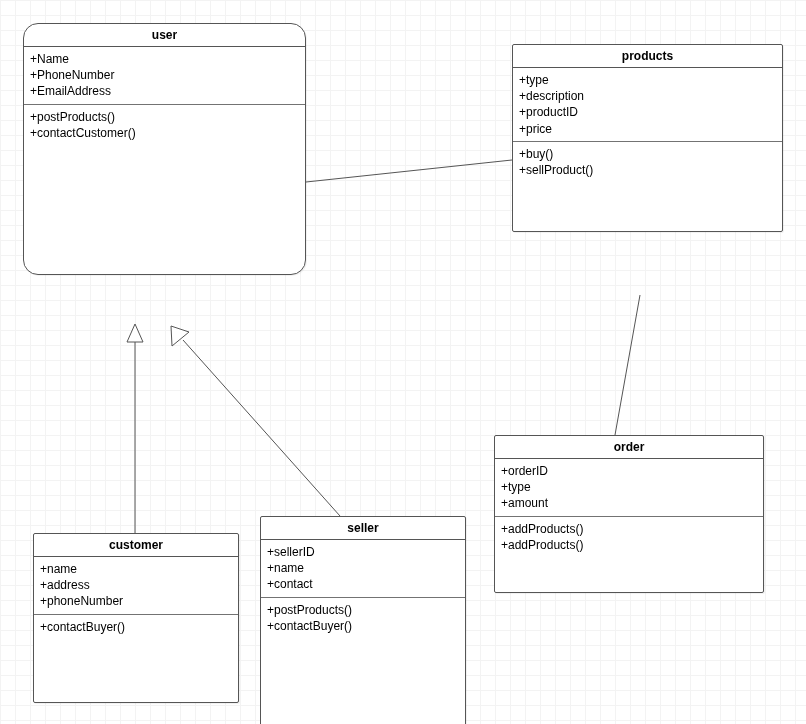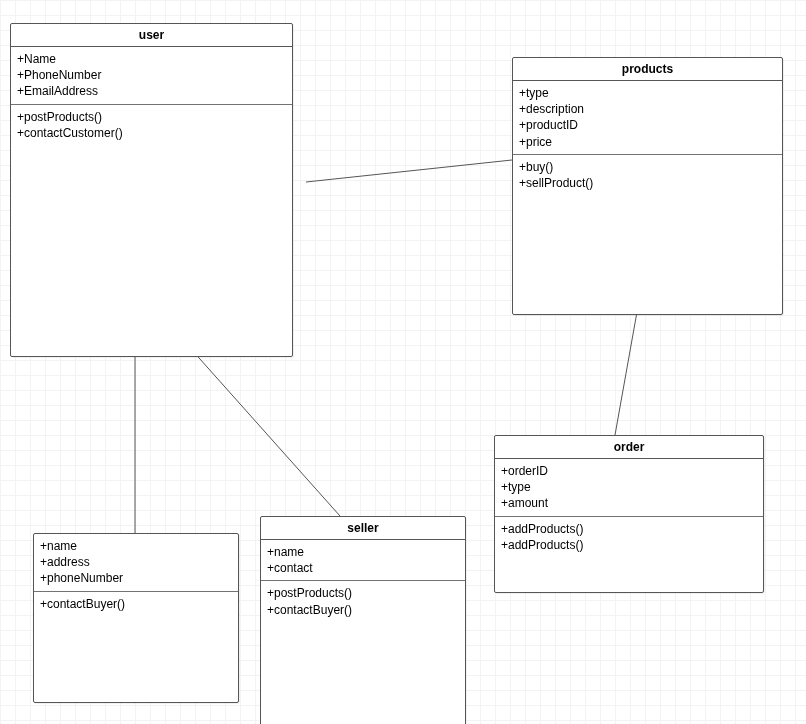--- a/index.html
+++ b/index.html
@@ -23,34 +23,34 @@
 
   <line x1="640" y1="295" x2="615" y2="435" stroke="#555" stroke-width="1"></line>
 
   <line x1="135" y1="533" x2="135" y2="342" stroke="#555" stroke-width="1"></line>
   <polygon points="135,324 127,342 143,342" fill="#fff" stroke="#555" stroke-width="1"></polygon>
 
   <line x1="340" y1="516" x2="183" y2="340" stroke="#555" stroke-width="1"></line>
   <polygon points="171,326 172,346 189,332" fill="#fff" stroke="#555" stroke-width="1"></polygon>
 </svg>
 
-<div class="class-box" style="left:10px;top:23px;width:283px;height:334px;">
+<div class="class-box" style="left:23px;top:23px;width:283px;height:252px;border-radius:15px;">
   <div class="class-title">user</div>
   <div class="class-section">
     <div>+Name</div>
     <div>+PhoneNumber</div>
     <div>+EmailAddress</div>
   </div>
   <div class="class-section">
     <div>+postProducts()</div>
     <div>+contactCustomer()</div>
   </div>
 </div>
 
-<div class="class-box" style="left:512px;top:44px;width:271px;height:258px;margin-top:13px;">
+<div class="class-box" style="left:512px;top:44px;width:271px;height:188px;">
   <div class="class-title">products</div>
   <div class="class-section">
     <div>+type</div>
     <div>+description</div>
     <div>+productID</div>
     <div>+price</div>
   </div>
   <div class="class-section">
     <div>+buy()</div>
     <div>+sellProduct()</div>
@@ -64,33 +64,35 @@
     <div>+type</div>
     <div>+amount</div>
   </div>
   <div class="class-section">
     <div>+addProducts()</div>
     <div>+addProducts()</div>
   </div>
 </div>
 
 <div class="class-box" style="left:33px;top:533px;width:206px;height:170px;">
+  <div class="class-title">customer</div>
   <div class="class-section">
     <div>+name</div>
     <div>+address</div>
     <div>+phoneNumber</div>
   </div>
   <div class="class-section">
     <div>+contactBuyer()</div>
   </div>
 </div>
 
 <div class="class-box" style="left:260px;top:516px;width:206px;height:216px;">
   <div class="class-title">seller</div>
   <div class="class-section">
+    <div>+sellerID</div>
     <div>+name</div>
     <div>+contact</div>
   </div>
   <div class="class-section">
     <div>+postProducts()</div>
     <div>+contactBuyer()</div>
   </div>
 </div>
 
 </div>

